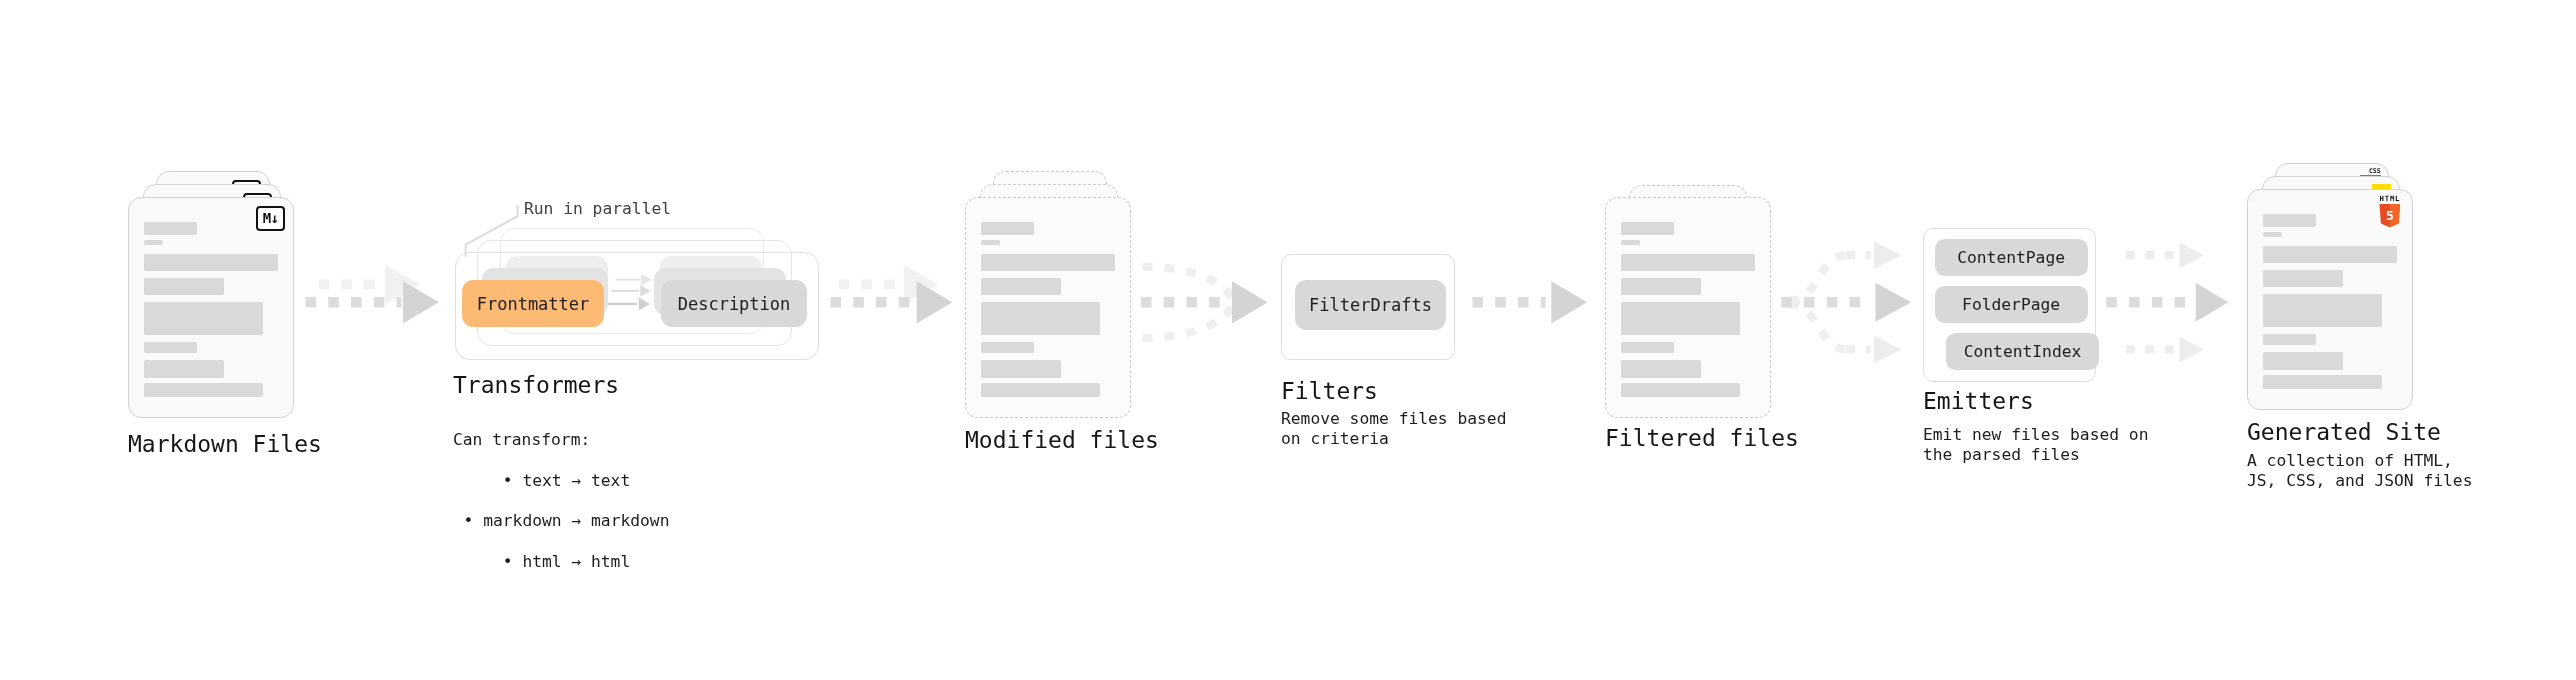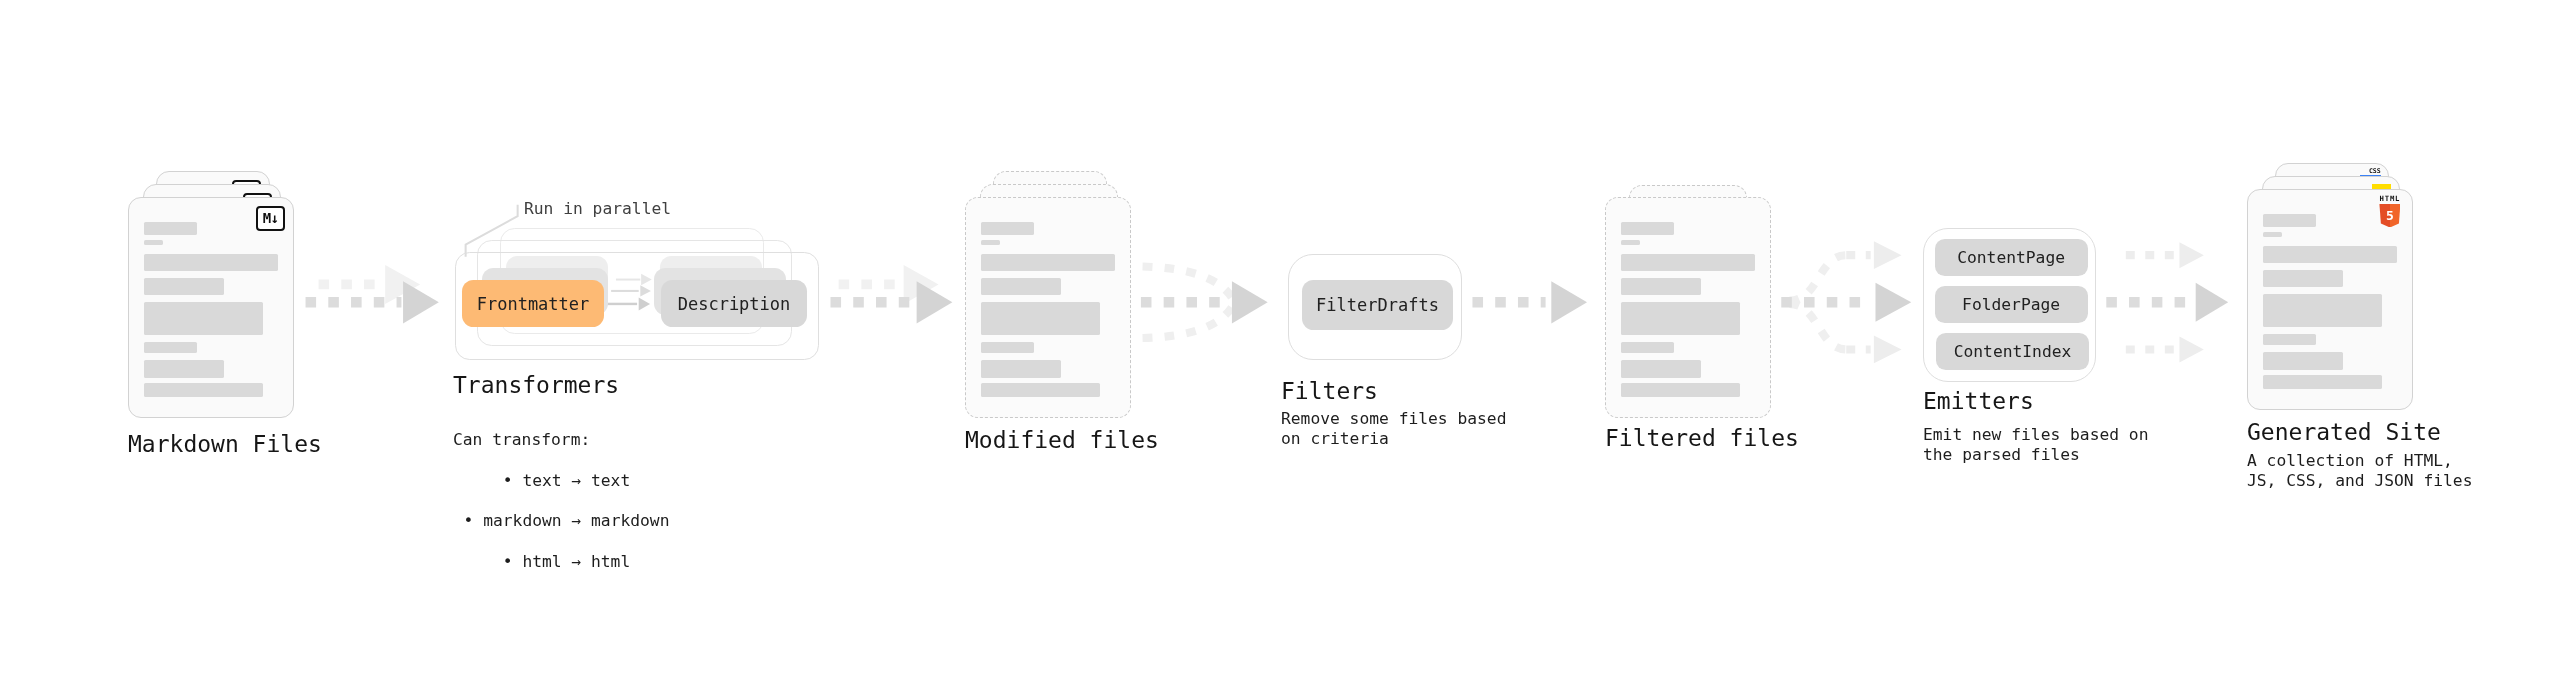--- a/index.html
+++ b/index.html
@@ -53,21 +53,21 @@
   
   .tbox{position:absolute;box-sizing:border-box;border-radius:14.6px;background:transparent;z-index:2;}
   .tpill{
     position:absolute;border-radius:11.4px;display:flex;align-items:center;
     justify-content:center;font-size:17px;color:#212121;z-index:3;
   }
 
   
   .panel{
     position:absolute;box-sizing:border-box;background:#ffffff;
-    border:1.6px solid #dedede;border-radius:25px;z-index:2;
+    border:1.6px solid #dedede;border-radius:10px;z-index:2;
   }
   .ppill{
     position:absolute;background:#d8d8d8;border-radius:9.8px;display:flex;
     align-items:center;justify-content:center;font-size:16.3px;color:#212121;
   }
 
   
   .stage-label{position:absolute;font-size:23px;color:#161616;line-height:1.15;white-space:nowrap;z-index:2;}
   .stage-sub{position:absolute;font-size:16.3px;color:#1d1d1d;line-height:20.3px;white-space:pre-line;z-index:2;}
   .bullet-line{white-space:pre;text-align:center;}
@@ -199,21 +199,21 @@
       <div class="bar b3"></div>
       <div class="bar b4"></div>
       <div class="bar b5"></div>
       <div class="bar b6"></div>
       <div class="bar b7"></div>
       <div class="bar b8"></div>
     </div>
   </div>
   <div class="stage-label" style="left:965px;top:427px;">Modified files</div>
 
-  <div class="panel" style="left:1281px;top:254px;width:174px;height:106px;margin-left:7px;">
+  <div class="panel" style="left:1281px;top:254px;width:174px;height:106px;">
     <div class="ppill" style="left:13px;top:25px;width:151px;height:50px;border-radius:11.4px;font-size:17px;">FilterDrafts</div>
   </div>
   <div class="stage-label" style="left:1281px;top:378px;">Filters</div>
   <div class="stage-sub" style="left:1281px;top:409px;">Remove some files based
 on criteria</div>
 
   <div>
     <div class="doc dashed w145" style="left:1629px;top:185px;"></div>
     <div class="doc dashed" style="left:1605px;top:197px;">
       <div class="bar b1"></div>
@@ -224,21 +224,21 @@
       <div class="bar b6"></div>
       <div class="bar b7"></div>
       <div class="bar b8"></div>
     </div>
   </div>
   <div class="stage-label" style="left:1605px;top:425px;">Filtered files</div>
 
   <div class="panel" style="left:1923px;top:228px;width:173px;height:154px;">
     <div class="ppill" style="left:10.6px;top:9.8px;width:153px;height:37px;">ContentPage</div>
     <div class="ppill" style="left:10.6px;top:57px;width:153px;height:37px;">FolderPage</div>
-    <div class="ppill" style="left:12px;top:104px;width:153px;height:37px;">ContentIndex</div>
+    <div class="ppill" style="left:22px;top:104px;width:153px;height:37px;">ContentIndex</div>
   </div>
   <div class="stage-label" style="left:1923px;top:388px;text-align:center;">Emitters</div>
   <div class="stage-sub" style="left:1923px;top:425px;">Emit new files based on
 the parsed files</div>
 
   <div>
     <div class="doc w140" style="left:2275px;top:163px;">
       <div class="css-badge">
         <div class="css-word">CSS</div>
         <div class="css-bar"></div>

